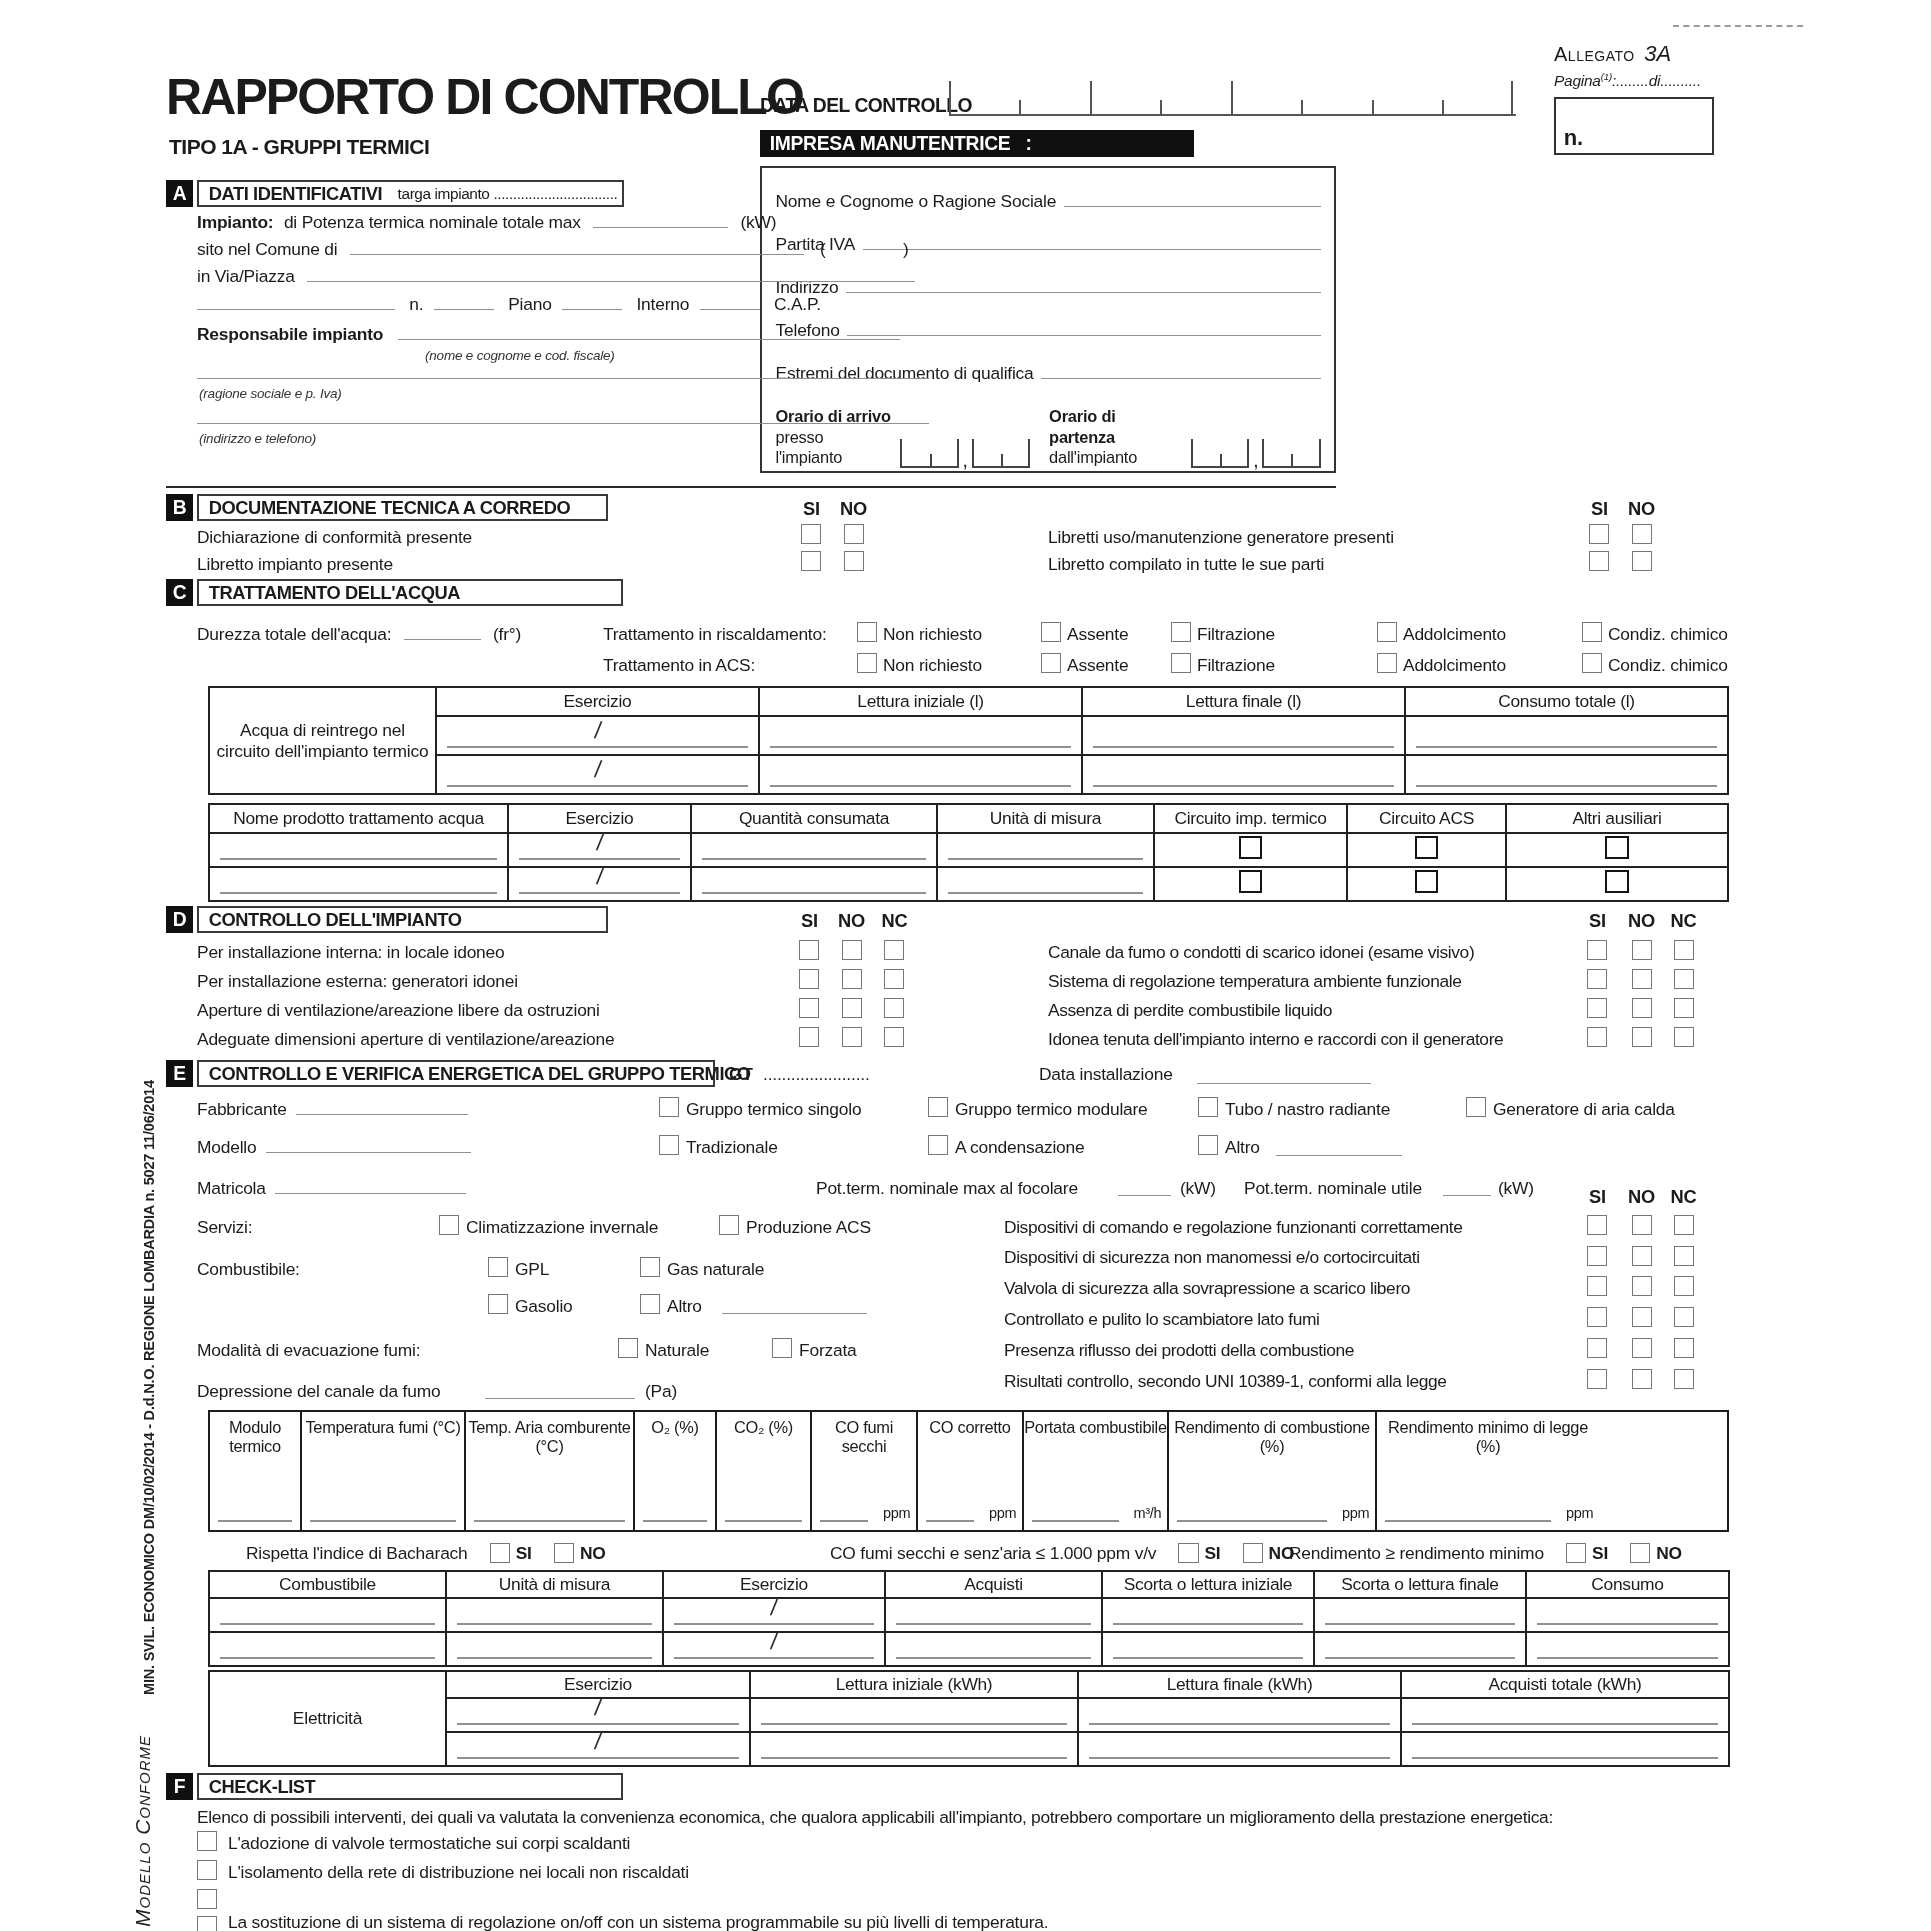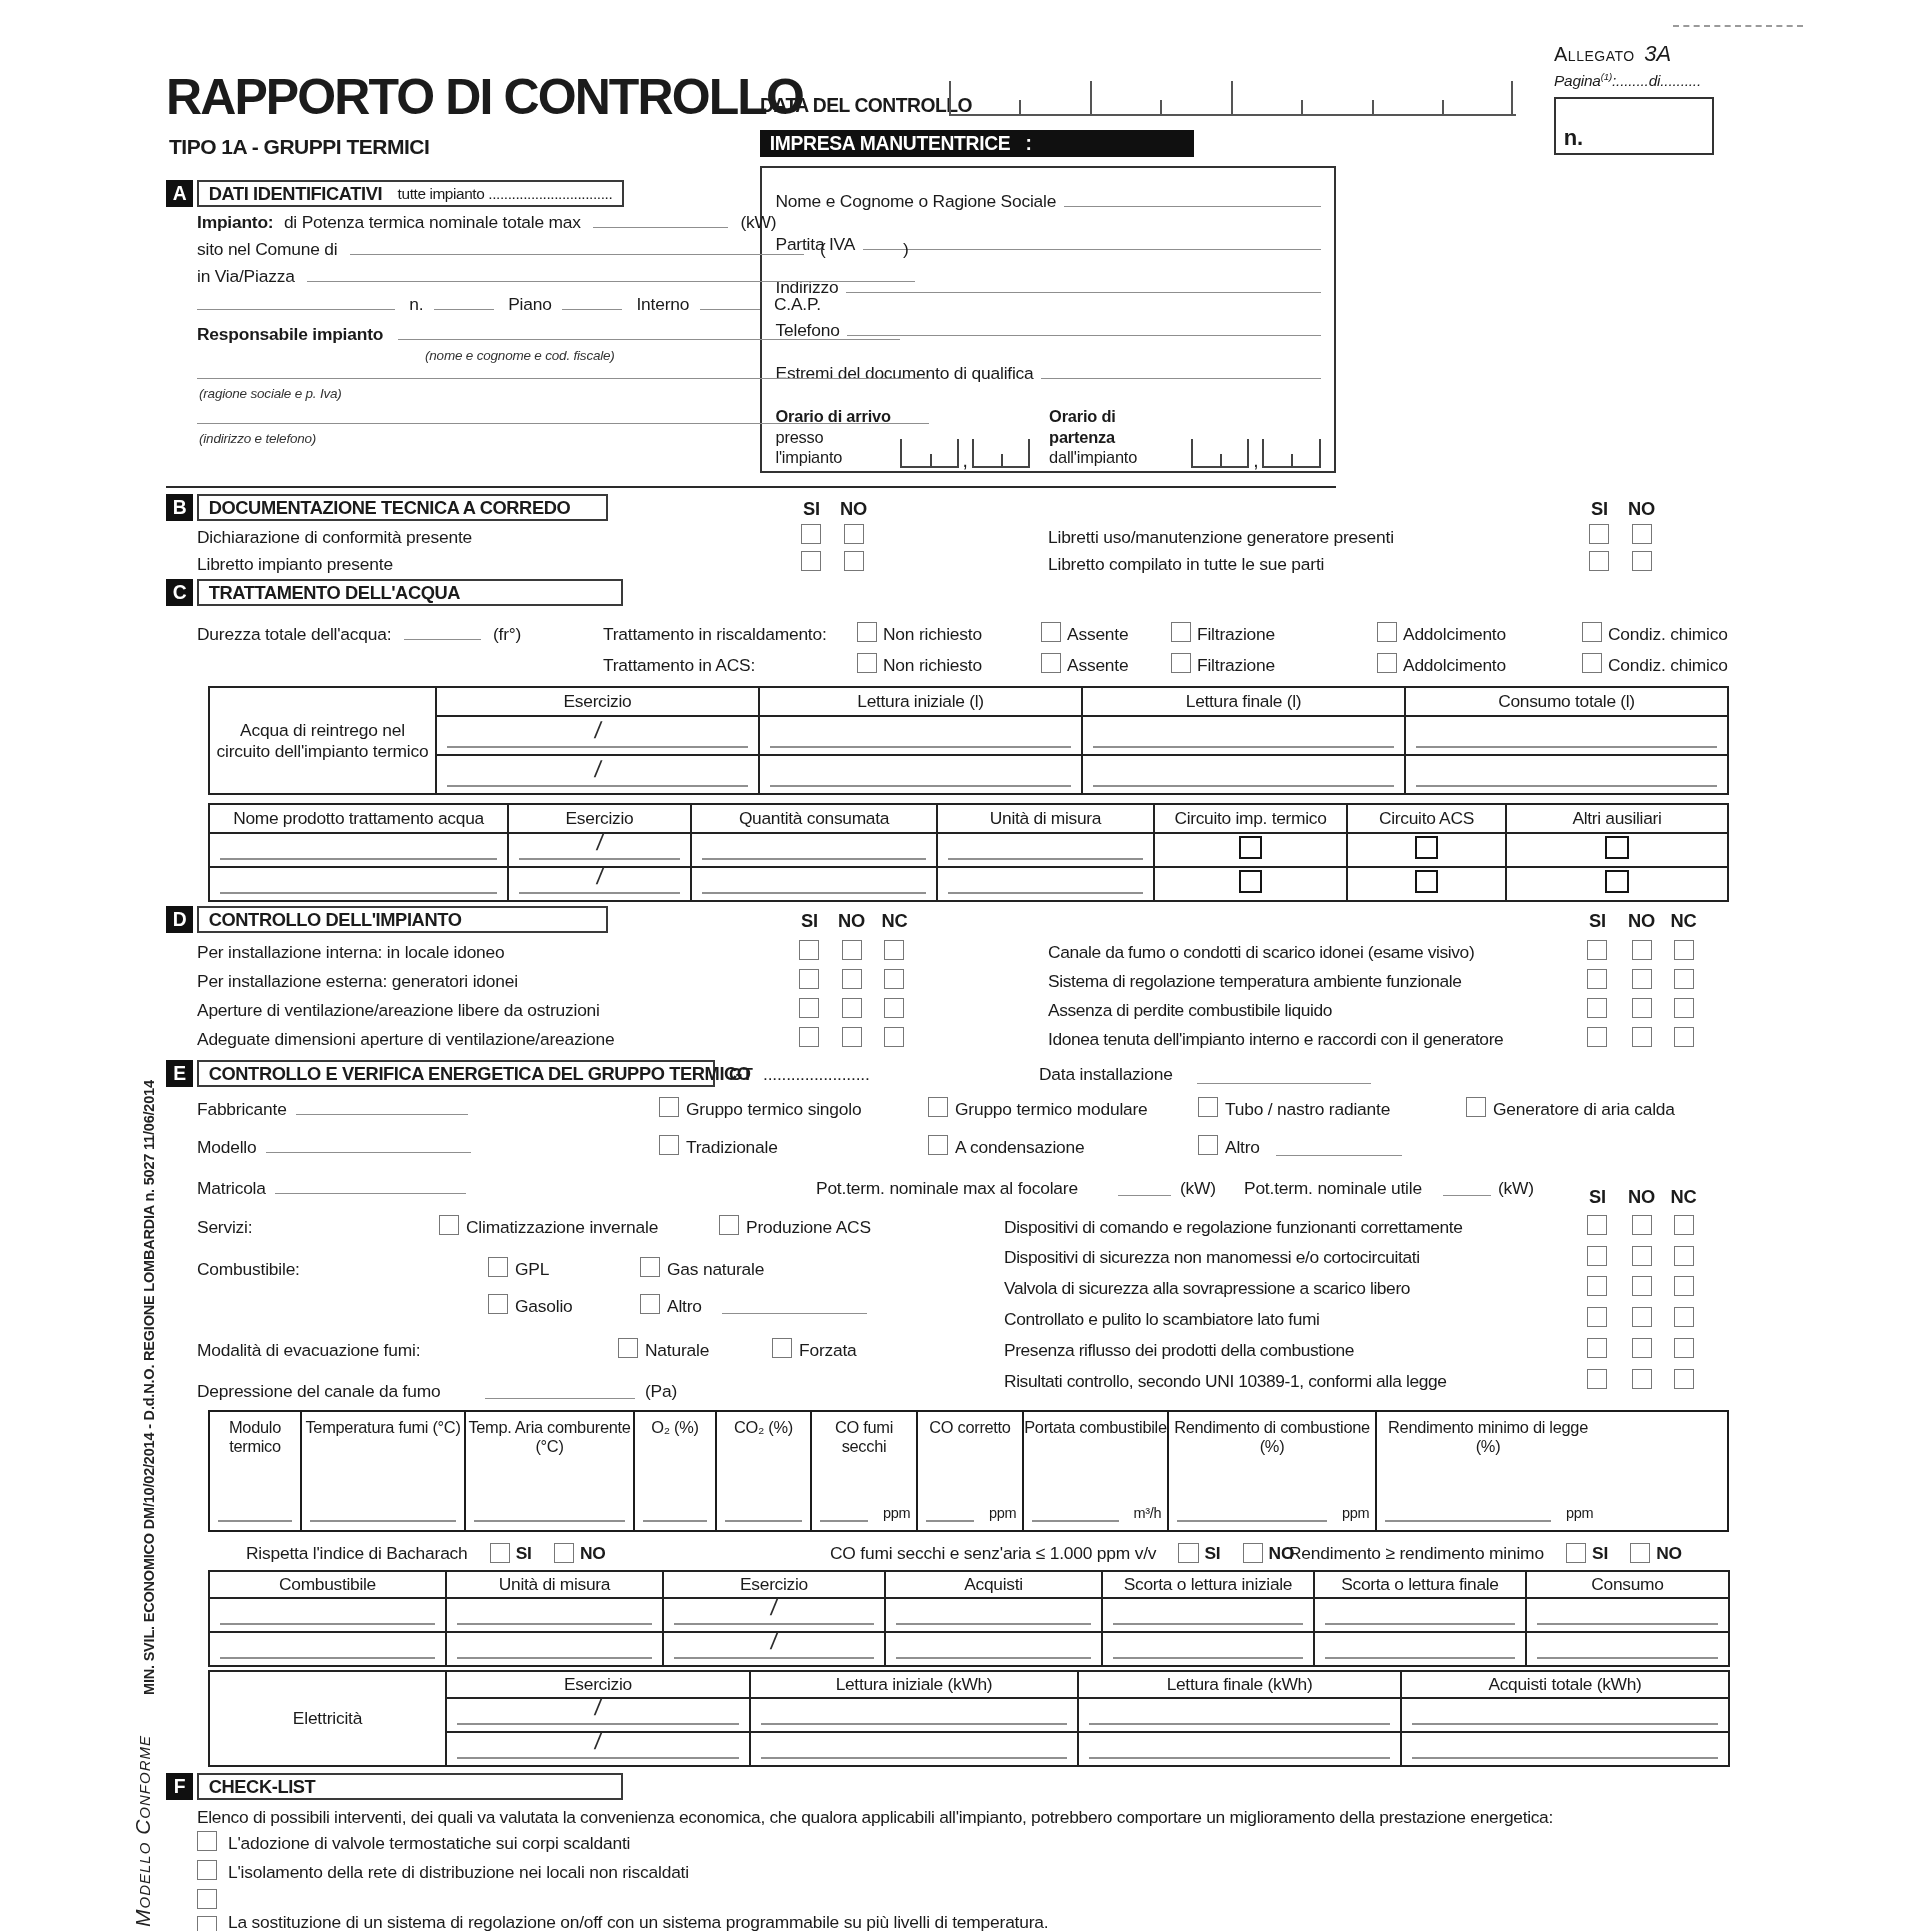--- a/index.html
+++ b/index.html
@@ -130,21 +130,21 @@
         <div class="tb"></div>
         <div class="ocomma">,</div>
         <div class="tb"></div>
       </div>
     </div>
   </div>
 
   <div class="slet" style="left:166px;top:180px">A</div>
   <div class="sbox" style="left:197px;top:180px;width:427px">
     <span>DATI IDENTIFICATIVI</span>
-    <span class="t16" style="position:static;font-weight:400;margin-left:15.4px">tutte impianto ................................</span>
+    <span class="t16" style="position:static;font-weight:400;margin-left:15.4px">targa impianto ................................</span>
   </div>
   <div class="row" style="left:197px;top:212px">
     <span class="b">Impianto:</span>
     <span style="margin-left:5.8px">di Potenza termica nominale totale max</span>
     <span class="iline" style="width:135px;margin-left:7.7px"></span>
     <span style="margin-left:7.7px">(kW)</span>
   </div>
   <div class="row" style="left:197px;top:239px">
     <span>sito nel Comune di</span>
     <span class="iline" style="width:454px;margin-left:7.7px"></span>

